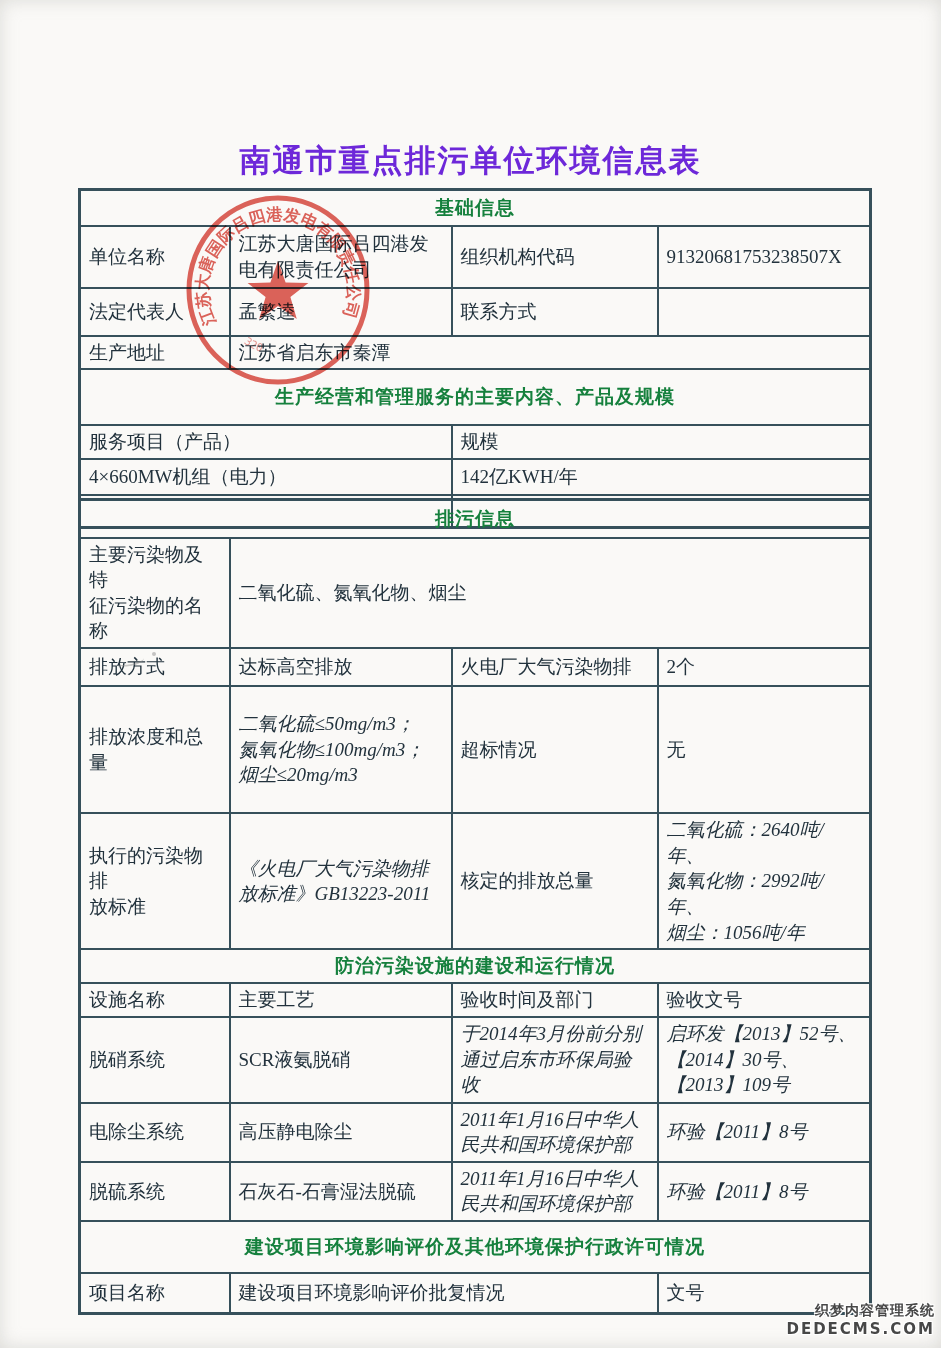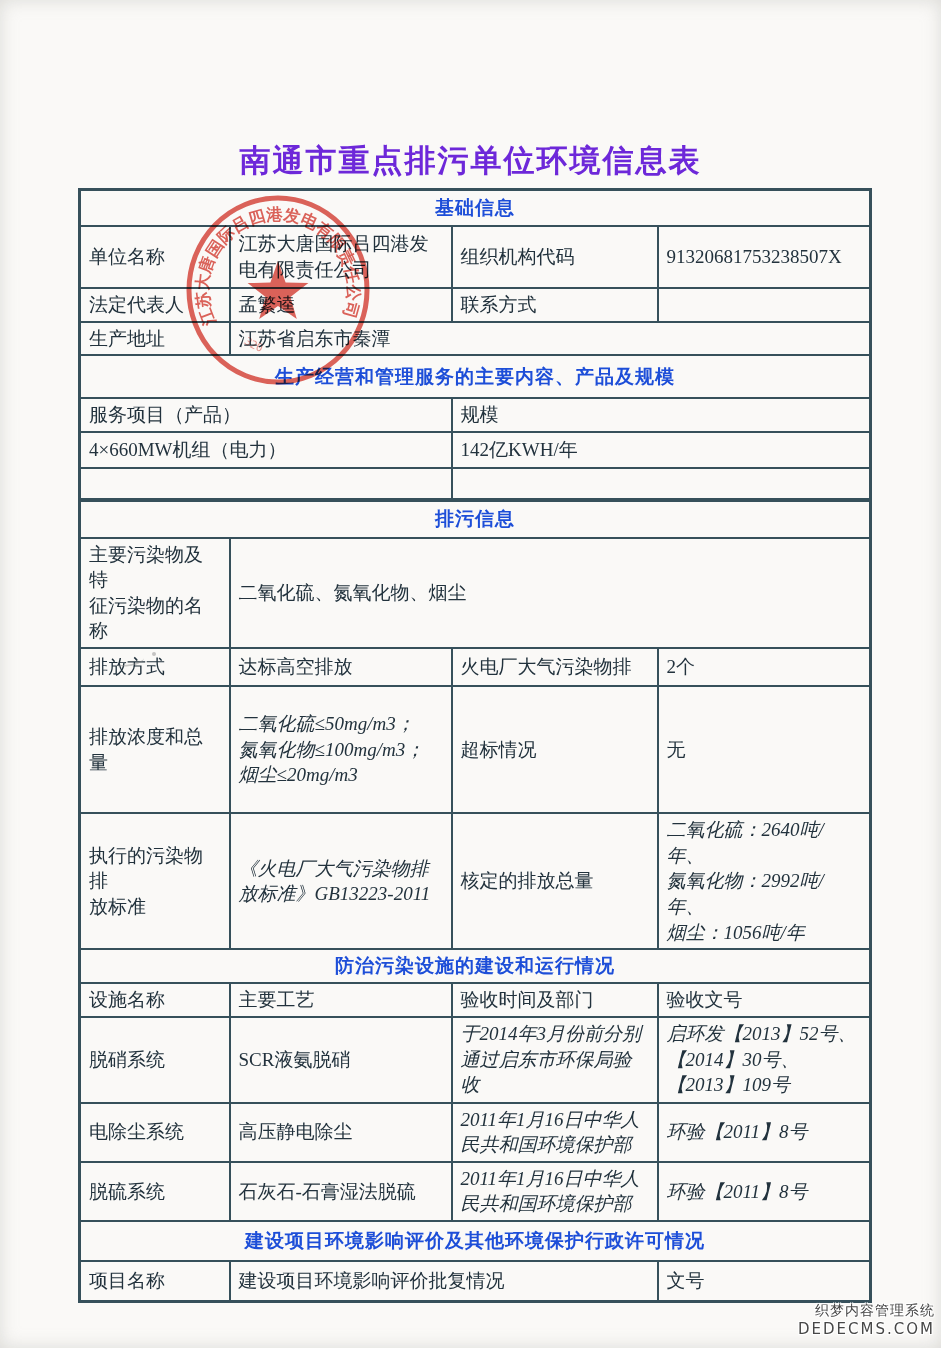--- a/index.html
+++ b/index.html
@@ -26,21 +26,21 @@
   #tbl-top{top:188px;}
   #tbl-bottom{top:498px;}
   table.form td{
     border:2px solid #36505b;
     font-size:19px;line-height:1.35;
     padding:3px 8px;vertical-align:middle;
     white-space:pre-line;overflow:hidden;
   }
   td.sect{
     text-align:center;font-weight:bold;font-size:20px;
-    letter-spacing:1px;color:#1d4ed8;
+    letter-spacing:1px;color:#15803d;
   }
   td.ctr{}
   td.lbl{text-align:left;}
   td.small{font-size:18px;line-height:1.4;font-style:italic;}
   
   .stamp{
     position:absolute;left:183px;top:193px;width:192px;height:200px;
     opacity:.78;mix-blend-mode:multiply;pointer-events:none;
   }
   
@@ -48,21 +48,21 @@
     position:absolute;left:118px;top:656px;width:26px;height:8px;
     border-bottom:2px solid #8d8d8d;border-radius:50%;
     transform:rotate(-12deg);opacity:.45;
   }
   .pen-mark-2{
     position:absolute;left:152px;top:652px;width:4px;height:4px;
     background:#8d8d8d;border-radius:50%;opacity:.5;
   }
   .watermark{
     position:absolute;right:6px;bottom:10px;text-align:right;
-    color:#474747;font-weight:normal;
+    color:#474747;font-weight:bold;
     font-family:"DejaVu Sans","Liberation Sans",sans-serif;
     text-shadow:1px 1px 0 #fff,-1px -1px 0 #fff,1px -1px 0 #fff,-1px 1px 0 #fff;
     margin-top:11px;
   }
   .watermark .wm1{font-size:14px;letter-spacing:1px;}
   .watermark .wm2{font-size:15px;letter-spacing:2px;}
 </style>
 </head>
 <body>
 
@@ -81,31 +81,31 @@
       <tr style="height:36px">
     <td colspan="4" class="sect">基础信息</td>
   </tr>
   <tr style="height:62px">
     <td class="lbl">单位名称</td>
     <td class="lbl">江苏大唐国际吕四港发
 电有限责任公司</td>
     <td class="lbl">组织机构代码</td>
     <td class="lbl">91320681753238507X</td>
   </tr>
-  <tr style="height:34px">
+  <tr style="height:48px">
     <td class="lbl">法定代表人</td>
     <td class="lbl">孟繁逵</td>
     <td class="lbl">联系方式</td>
     <td class="lbl"></td>
   </tr>
   <tr style="height:33px">
     <td class="lbl">生产地址</td>
     <td colspan="3" class="ctr">江苏省启东市秦潭</td>
   </tr>
-  <tr style="height:43px">
+  <tr style="height:56px">
     <td colspan="4" class="sect">生产经营和管理服务的主要内容、产品及规模</td>
   </tr>
   <tr style="height:32px">
     <td colspan="2" class="ctr">服务项目（产品）</td>
     <td colspan="2" class="ctr">规模</td>
   </tr>
   <tr style="height:36px">
     <td colspan="2" class="ctr">4×660MW机组（电力）</td>
     <td colspan="2" class="ctr">142亿KWH/年</td>
   </tr>
@@ -181,21 +181,21 @@
 民共和国环境保护部</td>
     <td class="lbl small">环验【2011】8号</td>
   </tr>
   <tr style="height:54px">
     <td class="lbl">脱硫系统</td>
     <td class="lbl">石灰石-石膏湿法脱硫</td>
     <td class="lbl small">2011年1月16日中华人
 民共和国环境保护部</td>
     <td class="lbl small">环验【2011】8号</td>
   </tr>
-  <tr style="height:40px">
+  <tr style="height:52px">
     <td colspan="4" class="sect">建设项目环境影响评价及其他环境保护行政许可情况</td>
   </tr>
   <tr style="height:40px">
     <td class="ctr">项目名称</td>
     <td colspan="2" class="ctr">建设项目环境影响评价批复情况</td>
     <td class="ctr">文号</td>
   </tr>
 </tbody>
   </table>
 

